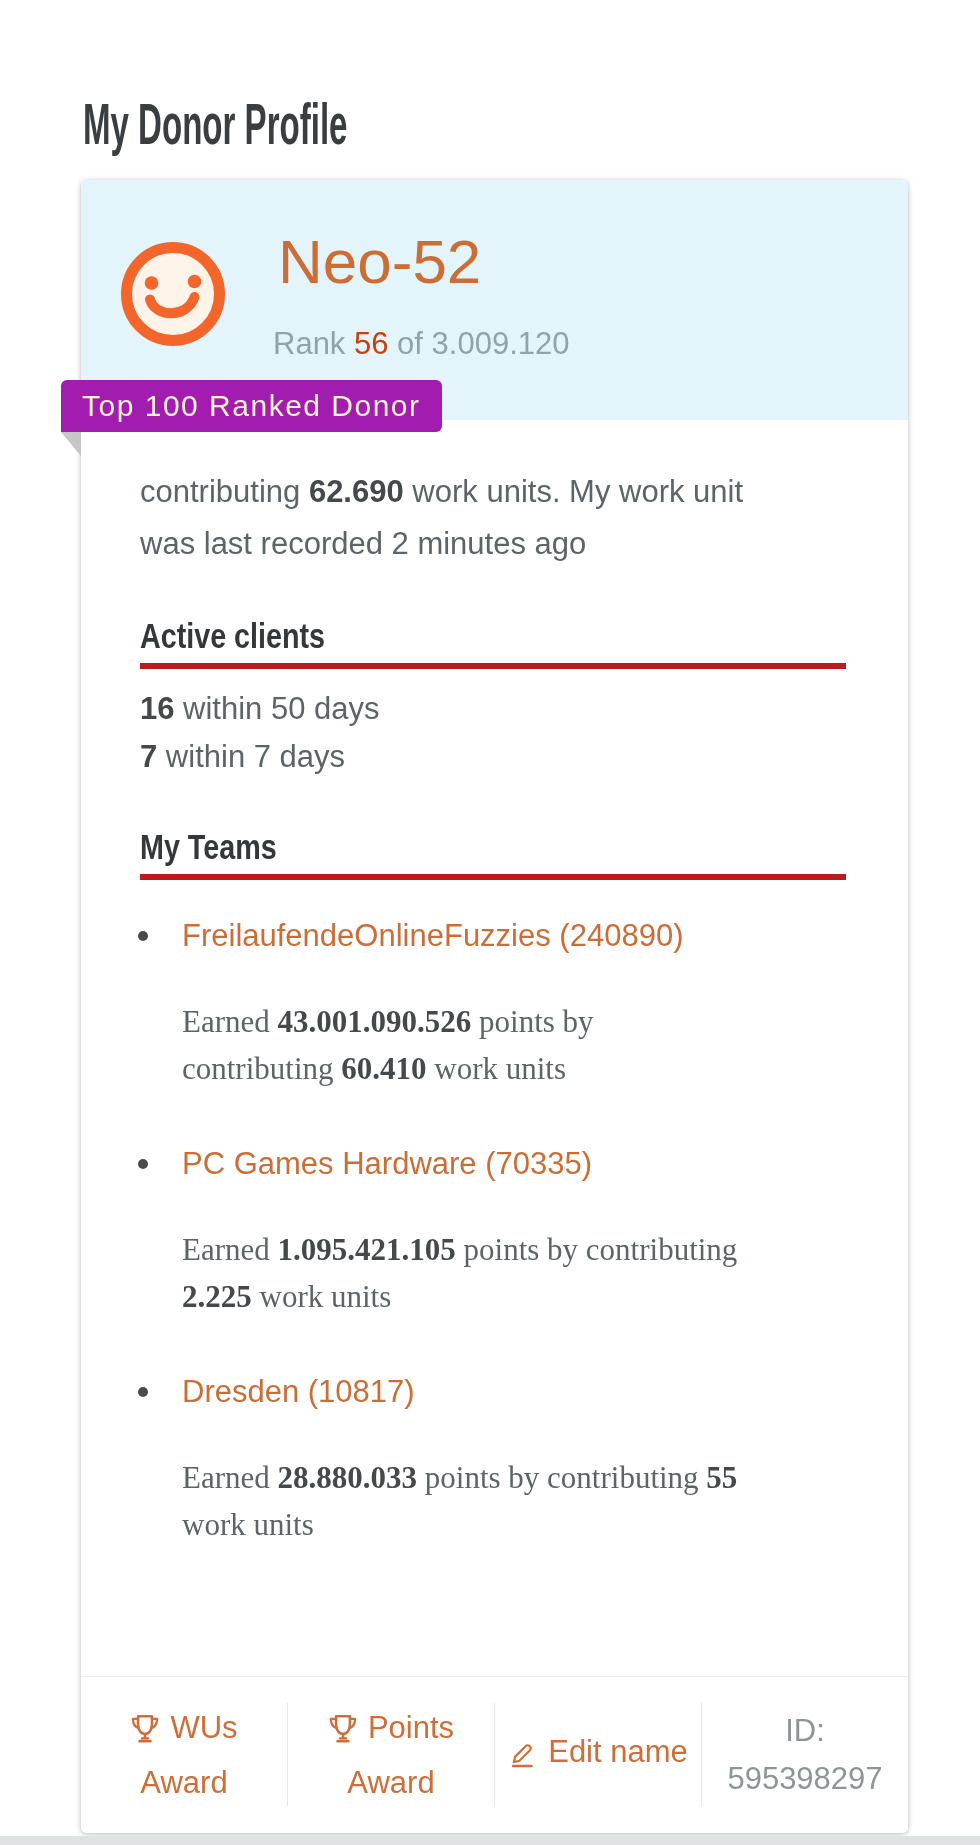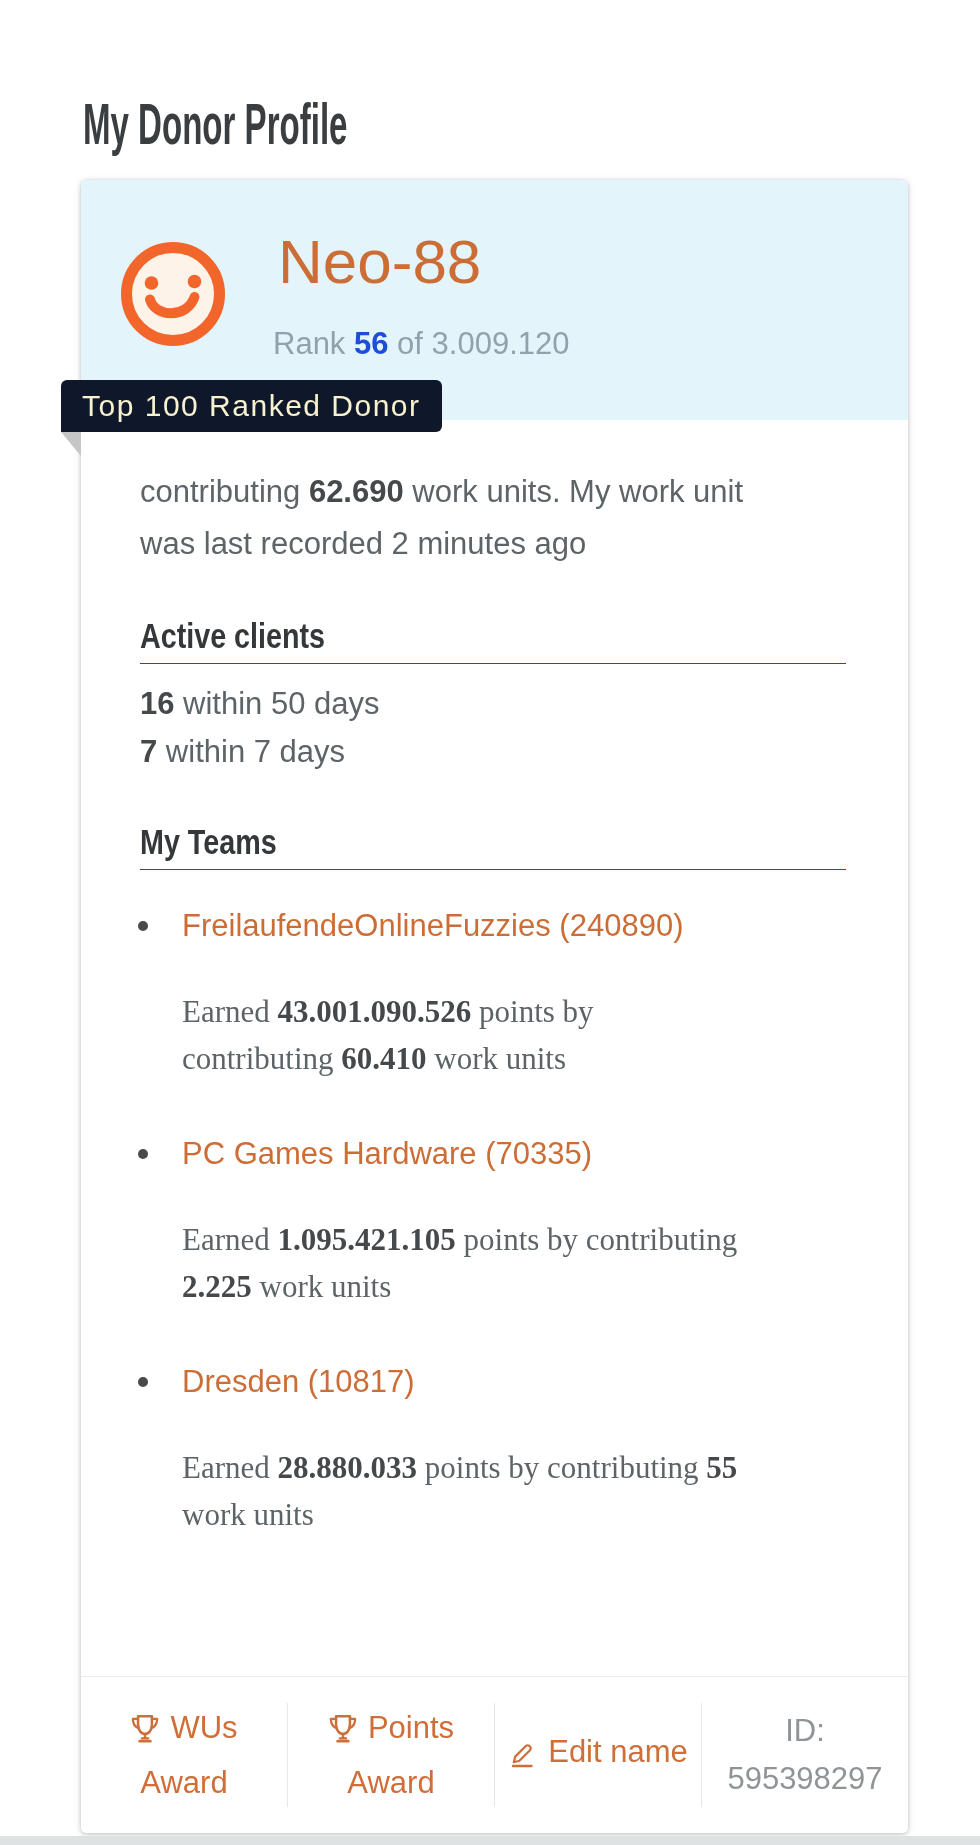--- a/index.html
+++ b/index.html
@@ -26,40 +26,40 @@
   }
   .avatar{position:absolute;left:39px;top:61px;width:106px;height:106px;}
   .donor-name{
     position:absolute;left:197px;top:50px;font-size:62px;line-height:64px;
     color:#cd6d36;font-weight:400;white-space:nowrap;
   }
   .rank-line{
     position:absolute;left:192px;top:144px;font-size:31px;line-height:40px;
     color:#93a1ab;white-space:nowrap;
   }
-  .rank-line .rank-num{font-weight:700;color:#1d4ed8;}
+  .rank-line .rank-num{font-weight:400;color:#c2410c;}
 
   .badge{
     position:absolute;left:-20px;top:200px;height:52px;line-height:52px;
-    padding:0 21px;background:#0f172a;color:#f7f2cf;font-size:30px;
+    padding:0 21px;background:#a21caf;color:#f7f2cf;font-size:30px;
     letter-spacing:1.5px;border-radius:6px 6px 6px 0;white-space:nowrap;z-index:3;
   }
   .badge-fold{
     position:absolute;left:-20px;top:252px;width:0;height:0;z-index:2;
     border-top:24px solid #c6c6c6;border-left:20px solid transparent;
   }
 
   .card-body{
     padding:46px 62px 0 59px;font-size:31px;color:#5d6468;
   }
   .summary div{line-height:52px;}
   .b{font-weight:700;color:#45494c;}
 
   h2.section{
-    margin:48px 0 0;padding:0 0 10px;border-bottom:1px solid #b91c1c;
+    margin:48px 0 0;padding:0 0 10px;border-bottom:6px solid #b91c1c;
     font-size:35px;line-height:35px;font-weight:700;color:#35383b;
   }
   .clients{margin-top:16px;}
   .clients div{line-height:48px;}
 
   ul.teams{list-style:none;margin:36px 0 0;padding:0;}
   li.team{position:relative;padding-left:42px;margin-bottom:52px;}
   li.team::before{
     content:"";position:absolute;left:-2px;top:15px;width:10px;height:10px;
     border-radius:50%;background:#4a4a4a;
@@ -95,21 +95,21 @@
 
   <div class="card-header">
     <span class="avatar">
       <svg viewBox="0 0 106 106" width="106" height="106">
         <circle cx="53" cy="53" r="46.5" fill="#fdf3e8" stroke="#f2662c" stroke-width="11"></circle>
         <circle cx="31.5" cy="42" r="6.8" fill="#f2662c"></circle>
         <circle cx="74.5" cy="40.5" r="6.8" fill="#f2662c"></circle>
         <path d="M30 58.5 C35 76.5, 67 78, 74.5 56" fill="none" stroke="#f2662c" stroke-width="10" stroke-linecap="round"></path>
       </svg>
     </span>
-    <div class="donor-name">Neo-88</div>
+    <div class="donor-name">Neo-52</div>
     <div class="rank-line">
       <span>Rank</span><span> </span><span class="rank-num">56</span><span> </span><span>of 3.009.120</span>
     </div>
     <div class="badge">Top 100 Ranked Donor</div>
     <div class="badge-fold"></div>
   </div>
 
   <div class="card-body">
     <div class="summary" id="summary">
         <div><span>contributing </span><span class="b">62.690</span><span> work units. My work unit</span></div>

